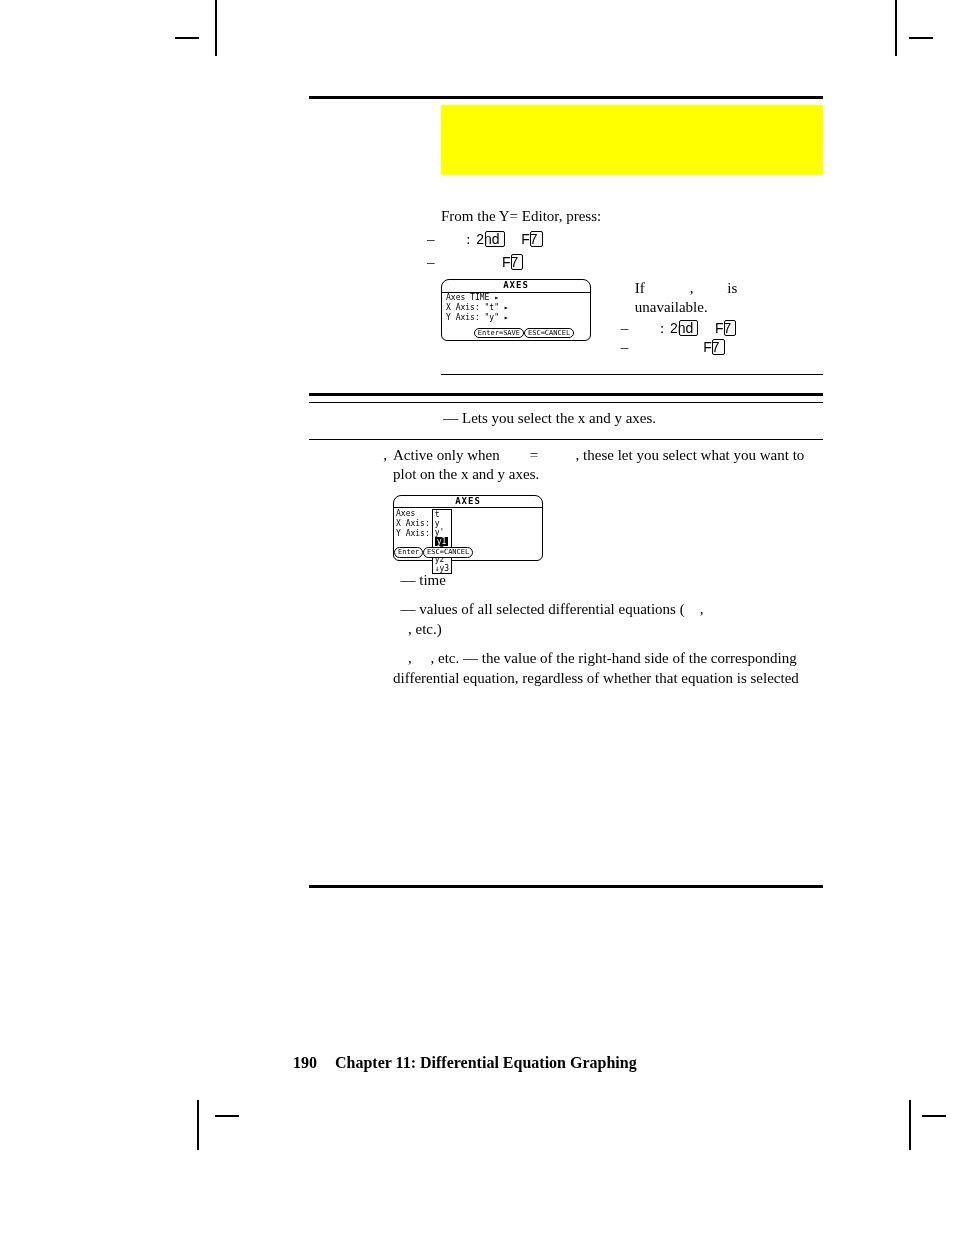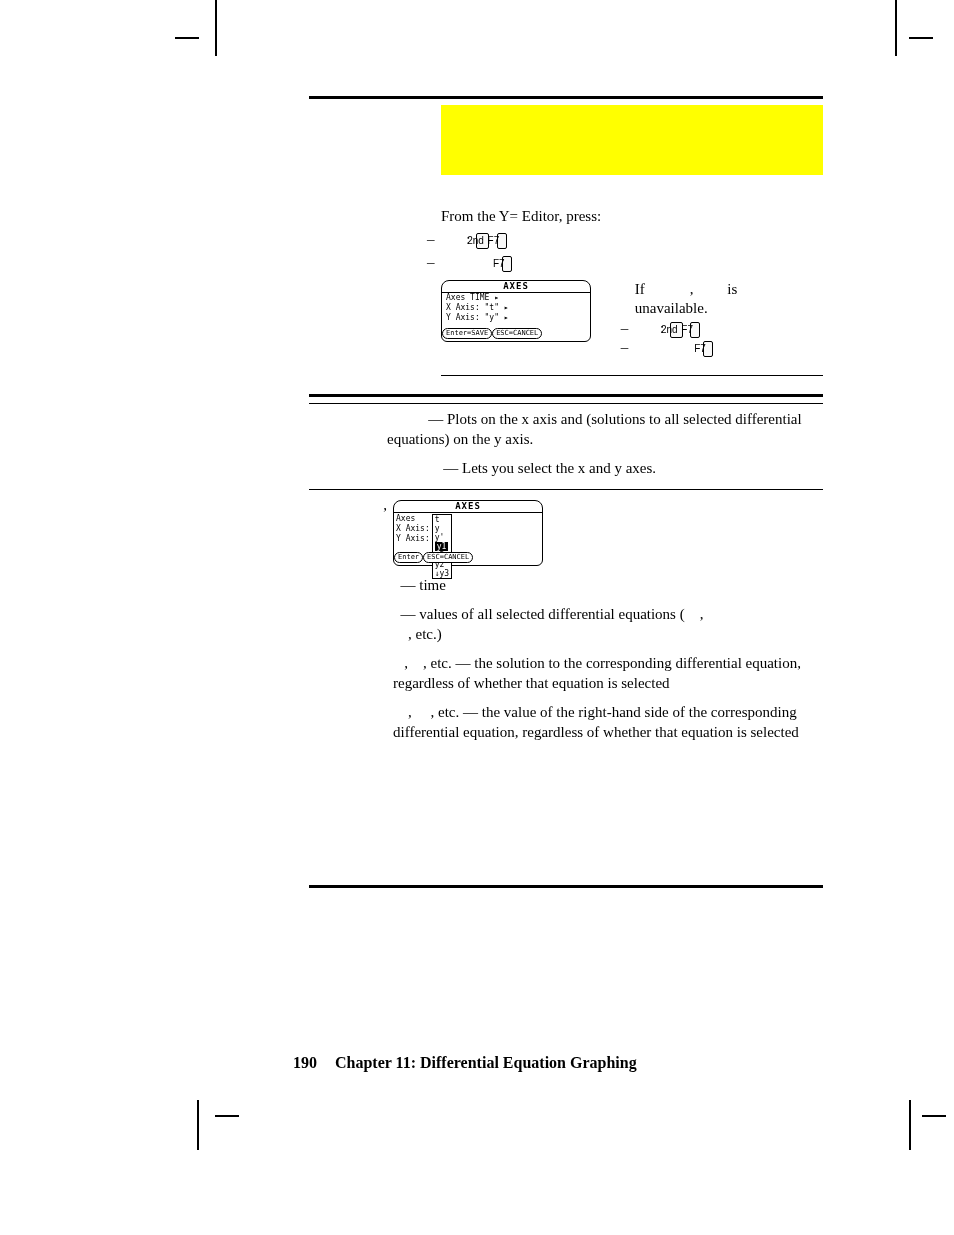--- a/index.html
+++ b/index.html
@@ -13,27 +13,27 @@
   .crop.bl-h{left:138px;top:1115px;width:24px;height:2px}
   .crop.bl-v{left:120px;top:1100px;width:2px;height:50px}
   .crop.br-h{left:845px;top:1115px;width:24px;height:2px}
   .crop.br-v{left:832px;top:1100px;width:2px;height:50px}
   
   .content{position:absolute;left:232px;top:96px;width:514px}
   .rule-thick{height:3px;background:#000;margin-bottom:6px}
   .hl{background:#ffff00;height:70px;margin-left:132px}
   .body{margin-left:132px;margin-top:32px;font-size:15px;line-height:1.25}
   .body p{margin:0 0 4px 0}
-  .key{display:inline-block;border:1px solid #000;border-radius:2px;font-family:Arial,Helvetica,sans-serif;font-size:10px;padding:0 4px;line-height:14px;margin:0 2px;vertical-align:baseline;background:#f8f8f8}
+  .key{display:inline-block;border:1px solid #000;border-radius:2px;font-family:Arial,Helvetica,sans-serif;font-size:14px;padding:0 4px;line-height:14px;margin:0 11px;vertical-align:baseline;background:#f8f8f8}
   .bullet-line{padding-left:14px;text-indent:-14px}
   .dash{display:inline-block;width:14px}
   .screenshot1{border:1px solid #000;border-radius:8px 8px 6px 6px;width:148px;height:60px;display:inline-block;vertical-align:top;font-family:monospace;font-size:8px;position:relative;background:#fff}
   .screenshot1 .title{font-weight:bold;text-align:center;border-bottom:1px solid #000;font-size:9px;letter-spacing:1px}
   .screenshot1 .row{padding:0 4px}
-  .screenshot1 .btns{position:absolute;bottom:2px;left:0;right:0;display:flex;justify-content:flex-start}
+  .screenshot1 .btns{position:absolute;bottom:2px;left:16px;right:0;display:flex;justify-content:center}
   .screenshot1 .btn{border:1px solid #000;border-radius:6px;font-size:7px;padding:0 3px;background:#fff}
   .note{display:inline-block;margin-left:40px;vertical-align:top;font-size:15px;line-height:1.25;width:160px}
   hr.thin{border:none;border-top:1px solid #000;margin:18px 0 0 0}
   hr.mid{border:none;border-top:3px solid #000;margin:24px 0 0 0}
   hr.mid2{border:none;border-top:1px solid #000;margin:6px 0 0 0}
   .table-area{margin-top:6px;font-size:15px;line-height:1.3}
   .table-area .row2{display:flex}
   .table-area .col-l{width:78px;flex:0 0 78px}
   .table-area .col-r{flex:1}
   .table-area p{margin:0 0 10px 0}
@@ -113,33 +113,33 @@
 
     <hr class="mid" style="margin-top:18px">
     <hr class="mid2">
 
     <div class="table-area">
 
       <div class="row2">
         <div class="col-l"></div>
         <div class="col-r">
           <p>
-            &nbsp;&nbsp;&nbsp;&nbsp;&nbsp;&nbsp;&nbsp;&nbsp;&nbsp;&nbsp;&nbsp;<span>— Plots   on the x axis and   (solutions to all selected differential equations) on the y axis.</span>
-          </p>
-          <p>
             &nbsp;&nbsp;&nbsp;&nbsp;&nbsp;&nbsp;&nbsp;&nbsp;&nbsp;&nbsp;&nbsp;&nbsp;&nbsp;&nbsp;&nbsp;<span>— Lets you select the x and y axes.</span>
           </p>
         </div>
       </div>
 
       <hr class="mid2" style="margin:0 0 6px 0">
 
       <div class="row2">
         <div class="col-l" style="text-align:right;padding-right:6px">,</div>
         <div class="col-r">
+          <p>
+            <span>Active only when</span>&nbsp;&nbsp;&nbsp;&nbsp;&nbsp;&nbsp;&nbsp;&nbsp;=&nbsp;&nbsp;&nbsp;&nbsp;&nbsp;&nbsp;&nbsp;&nbsp;&nbsp;&nbsp;<span>, these let you select what you want to plot on the x and y axes.</span>
+          </p>
 
           <div class="screenshot2">
             <div class="title">AXES</div>
             <div class="inner">
               <div class="labels">
                 <div>Axes</div>
                 <div>X Axis:</div>
                 <div>Y Axis:</div>
               </div>
               <div class="menu">
@@ -153,21 +153,20 @@
               </div>
             </div>
             <div class="btns">
               <span class="btn">Enter</span>
               <span class="btn">ESC=CANCEL</span>
             </div>
           </div>
 
           <p>&nbsp;&nbsp;<span>— time</span></p>
           <p>&nbsp;&nbsp;<span>— values of all selected differential equations (</span>&nbsp;&nbsp;&nbsp;&nbsp;,<br>&nbsp;&nbsp;&nbsp;&nbsp;<span>, etc.)</span></p>
-          <p>&nbsp;&nbsp;&nbsp;,&nbsp;&nbsp;&nbsp;&nbsp;<span>, etc. — the solution to the corresponding differential equation, regardless of whether that equation is selected</span></p>
           <p>&nbsp;&nbsp;&nbsp;&nbsp;,&nbsp;&nbsp;&nbsp;&nbsp;&nbsp;<span>, etc. — the value of the right-hand side of the corresponding differential equation, regardless of whether that equation is selected</span></p>
         </div>
       </div>
     </div>
   </div>
 
   <hr class="bottom-rule">
 
   <div class="footer">
     <span class="pg">190</span>

